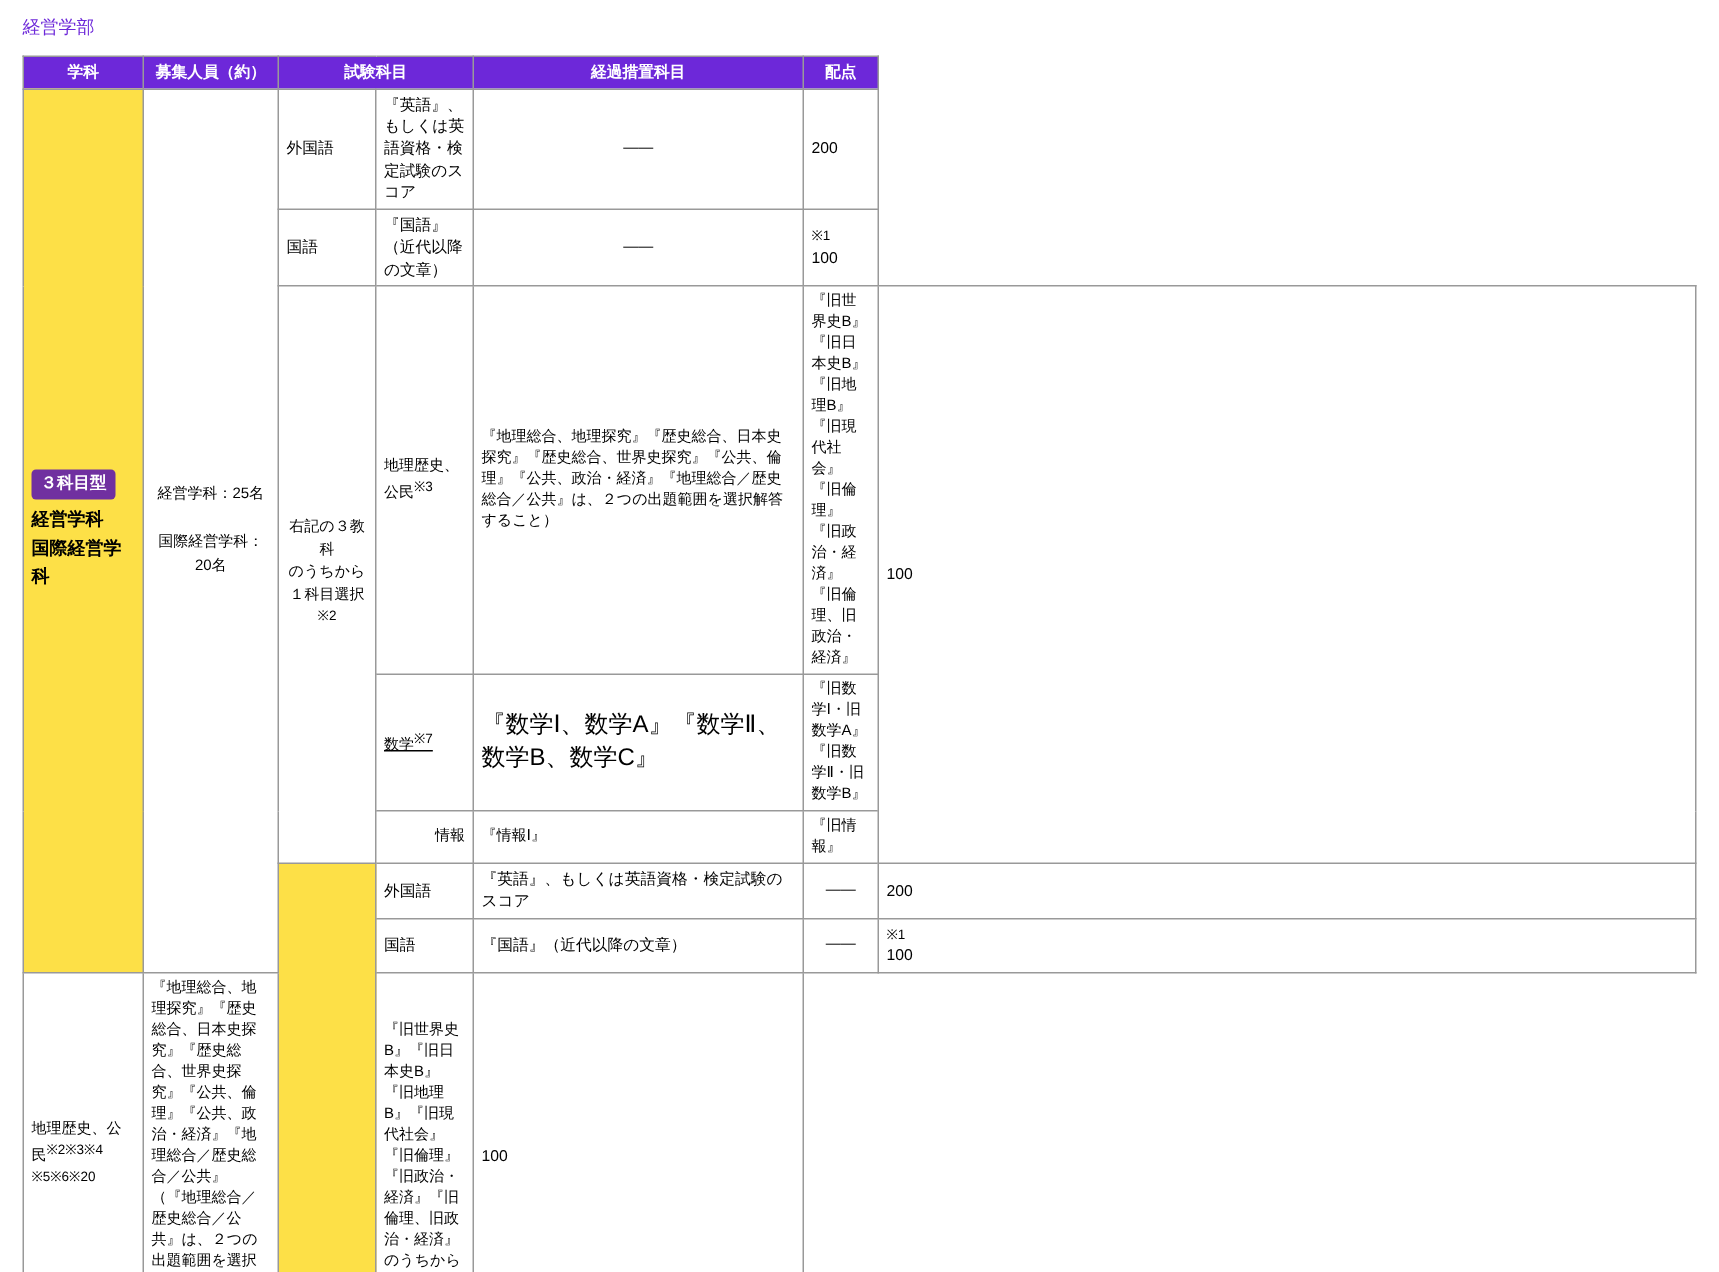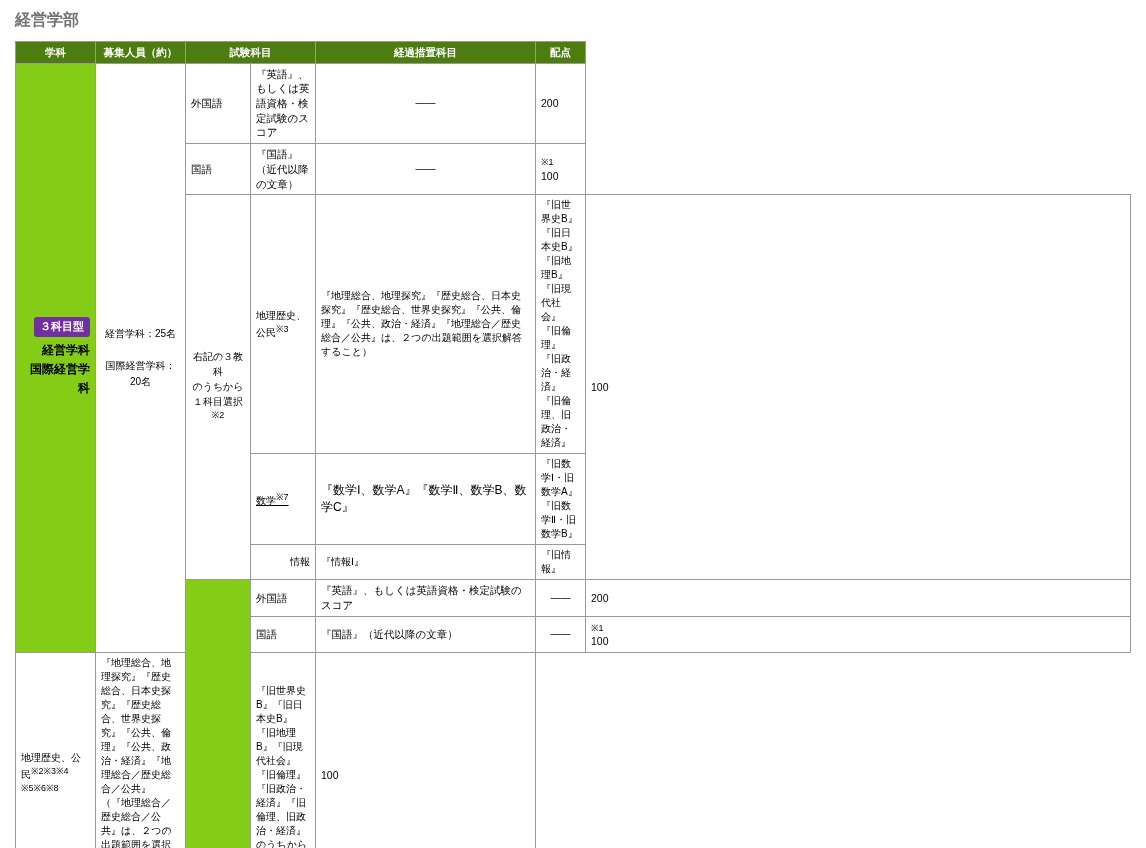--- a/index.html
+++ b/index.html
@@ -4,46 +4,46 @@
   <style>
     * { margin: 0; padding: 0; box-sizing: border-box; }
     body {
       font-family: "MS Gothic", "Meiryo", "Yu Gothic", sans-serif;
       font-size: 11px;
       background: #fff;
       color: #000;
       padding: 10px 15px;
     }
     h1 {
-      font-size: 16px;
-      font-weight: bold;
+      font-size: 12px;
+      font-weight: normal;
       margin-bottom: 10px;
-      color: #737373;
+      color: #6d28d9;
     }
     table {
       border-collapse: collapse;
       width: 100%;
       table-layout: fixed;
     }
     th, td {
       border: 1px solid #999;
       padding: 3px 5px;
       vertical-align: middle;
       font-size: 10.5px;
       line-height: 1.4;
     }
     thead th {
-      background-color: #4d7c0f;
+      background-color: #6d28d9;
       color: #fff;
       text-align: center;
       font-weight: bold;
     }
     td.label-cell {
-      background-color: #84cc16;
-      text-align: right;
+      background-color: #fde047;
+      text-align: left;
       font-weight: bold;
     }
     td.center { text-align: center; }
     .badge-3 {
       display: inline-block;
       background-color: #7030A0;
       color: #fff;
       padding: 2px 6px;
       border-radius: 3px;
       font-size: 11px;
@@ -107,21 +107,21 @@
 
     <tr>
       <td rowspan="3" style="font-size:10px; line-height:1.5;text-align:center;">右記の３教科<br>のうちから<br>１科目選択<span class="superscript">※2</span></td>
       <td style="font-size:10px;margin-left:16px;">地理歴史、<br>公民<span class="superscript">※3</span></td>
       <td style="font-size:10px;">『地理総合、地理探究』『歴史総合、日本史探究』『歴史総合、世界史探究』『公共、倫理』『公共、政治・経済』『地理総合／歴史総合／公共』は、２つの出題範囲を選択解答すること）</td>
       <td class="passing-measures" style="font-size:10px;">『旧世界史B』『旧日本史B』『旧地理B』『旧現代社会』『旧倫理』『旧政治・経済』『旧倫理、旧政治・経済』</td>
       <td rowspan="3" class="score-cell">100</td>
     </tr>
     <tr>
       <td style="font-size:10px;text-decoration:underline;">数学<span class="superscript">※7</span></td>
-      <td style="font-size:12px;">『数学Ⅰ、数学A』『数学Ⅱ、数学B、数学C』</td>
+      <td style="font-size:16px;">『数学Ⅰ、数学A』『数学Ⅱ、数学B、数学C』</td>
       <td class="passing-measures" style="font-size:10px;margin-top:40px;">『旧数学Ⅰ・旧数学A』『旧数学Ⅱ・旧数学B』</td>
     </tr>
     <tr>
       <td style="font-size:10px;text-align:right;">情報</td>
       <td style="font-size:10px;">『情報Ⅰ』</td>
       <td class="passing-measures" style="font-size:10px;">『旧情報』</td>
     </tr>
 
     <tr>
       <td rowspan="9" class="label-cell">
@@ -135,20 +135,20 @@
     </tr>
 
     <tr>
       <td>国語</td>
       <td>『国語』（近代以降の文章）</td>
       <td class="center passing-measures">――</td>
       <td class="score-cell"><span style="font-size:9px;">※1</span><br>100</td>
     </tr>
 
     <tr>
-      <td style="font-size:10px;">地理歴史、公民<span class="superscript">※2※3※4</span><br><span class="superscript">※5※6※8</span></td>
+      <td style="font-size:10px;">地理歴史、公民<span class="superscript">※2※3※4</span><br><span class="superscript">※5※6※20</span></td>
       <td style="font-size:10px;">『地理総合、地理探究』『歴史総合、日本史探究』『歴史総合、世界史探究』『公共、倫理』『公共、政治・経済』『地理総合／歴史総合／公共』（『地理総合／歴史総合／公共』は、２つの出題範囲を選択解答すること）のうちから１科目選択</td>
       <td class="passing-measures" style="font-size:10px;">『旧世界史B』『旧日本史B』『旧地理B』『旧現代社会』『旧倫理』『旧政治・経済』『旧倫理、旧政治・経済』のうちから１科目選択</td>
       <td class="score-cell">100</td>
     </tr>
 
   </tbody>
 </table>
 
 </body></html>

